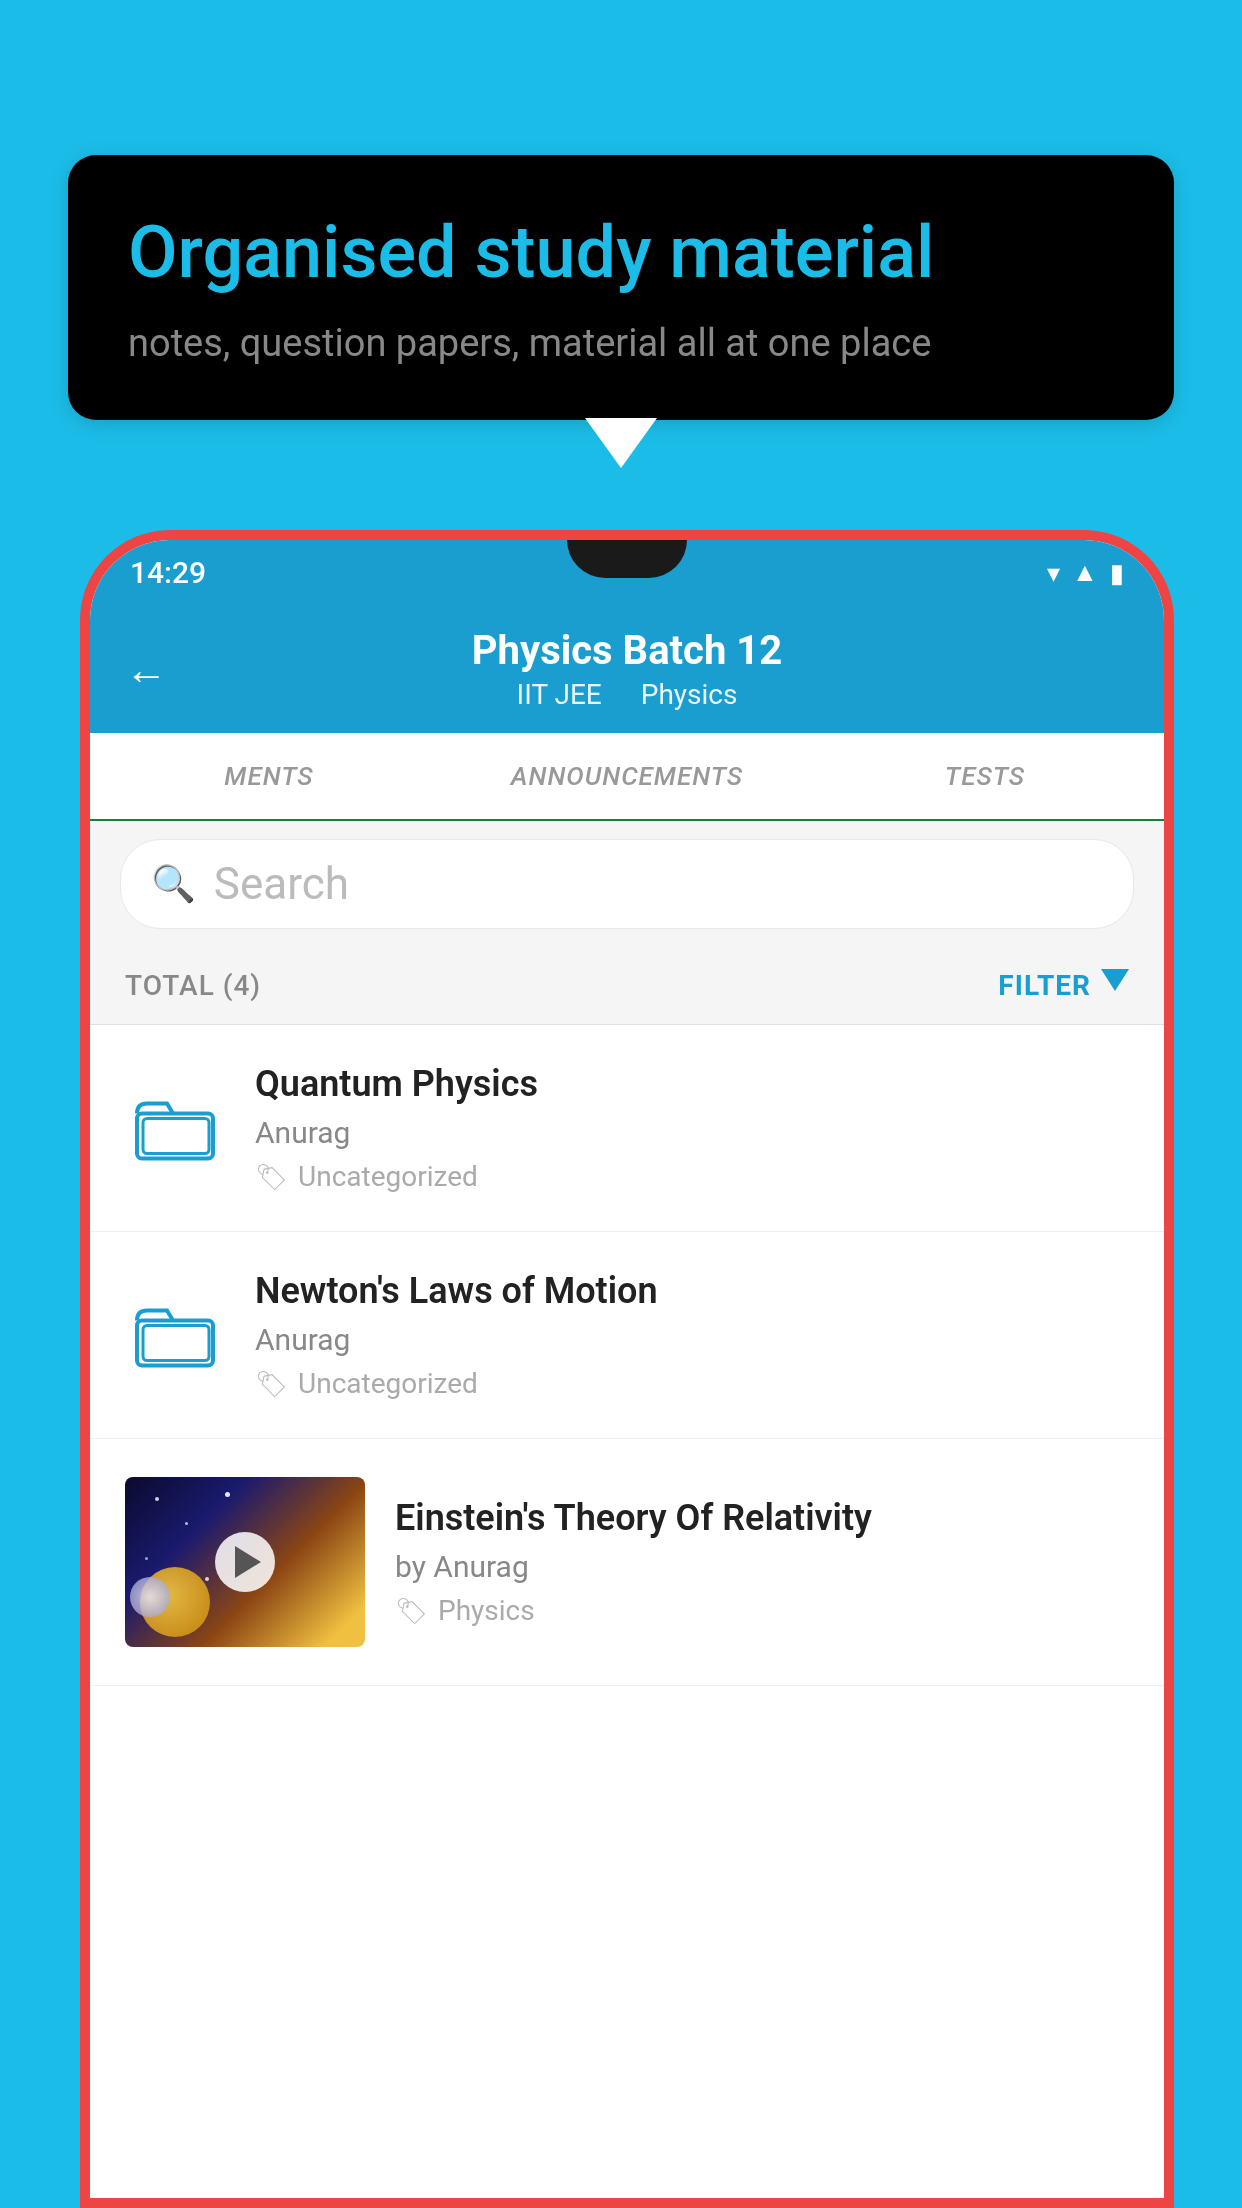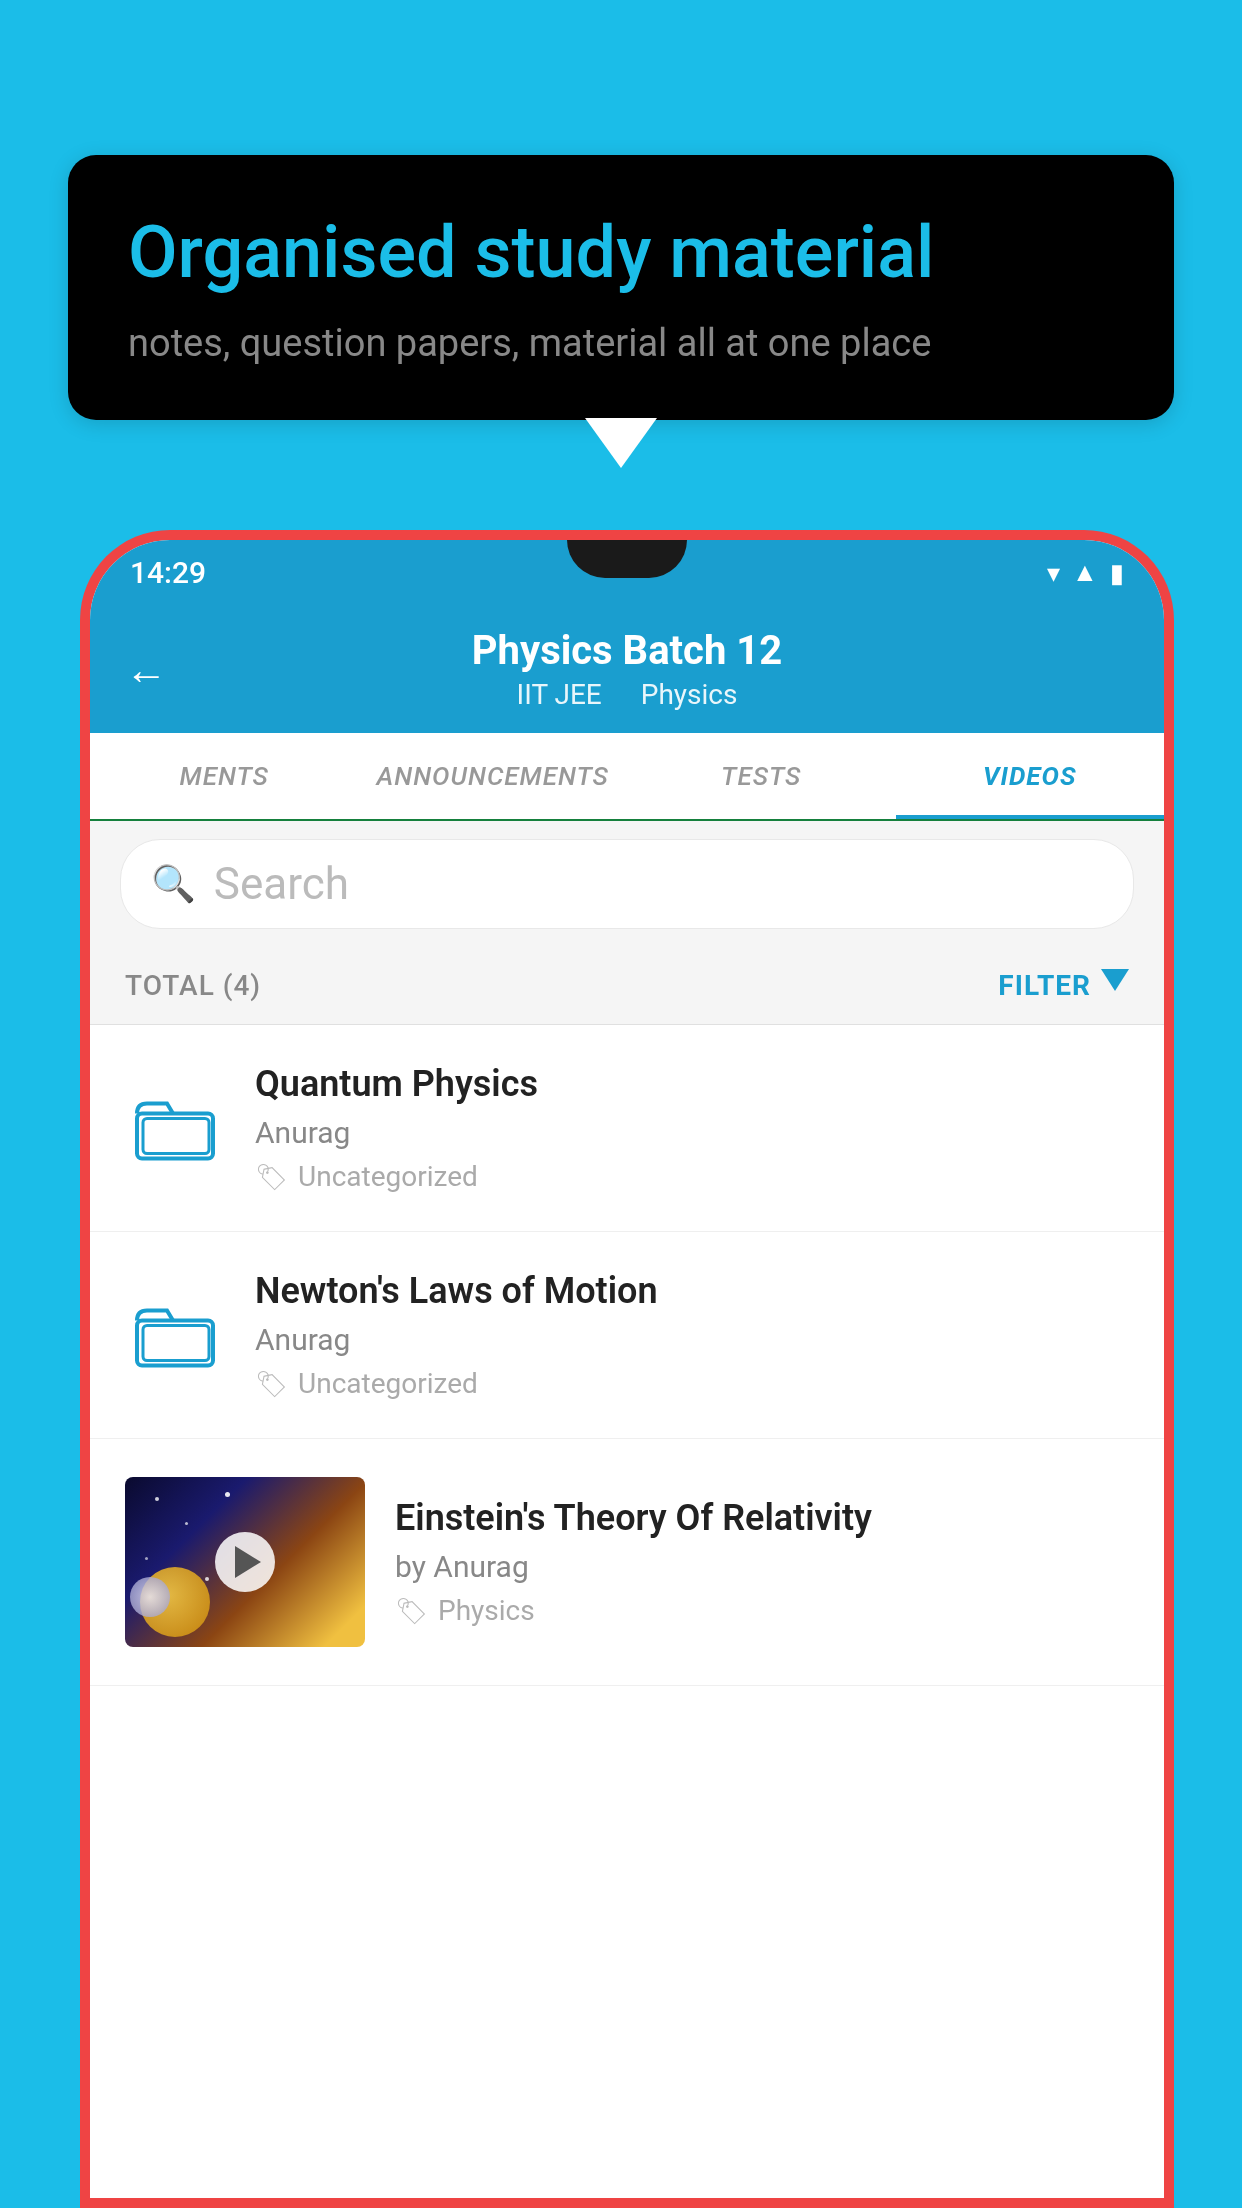--- a/index.html
+++ b/index.html
@@ -391,23 +391,20 @@
     <div class="tabs">
       <div class="tab">
         <span>MENTS</span>
       </div>
       <div class="tab">
         <span>ANNOUNCEMENTS</span>
       </div>
       <div class="tab">
         <span>TESTS</span>
       </div>
-      <div class="tab active">
-        <span>VIDEOS</span>
-      </div>
     </div>
 
     <div class="search-bar">
       <div class="search-input-wrap">
         <span class="search-icon-el">🔍</span>
         <span class="search-text">Search</span>
       </div>
     </div>
 
     <div class="filter-bar">

